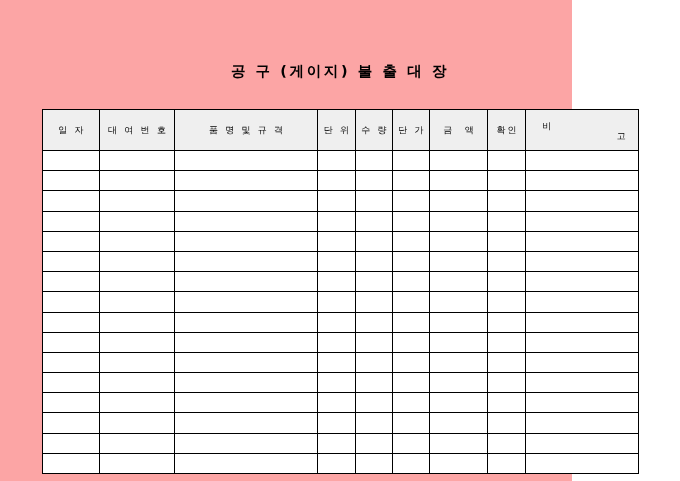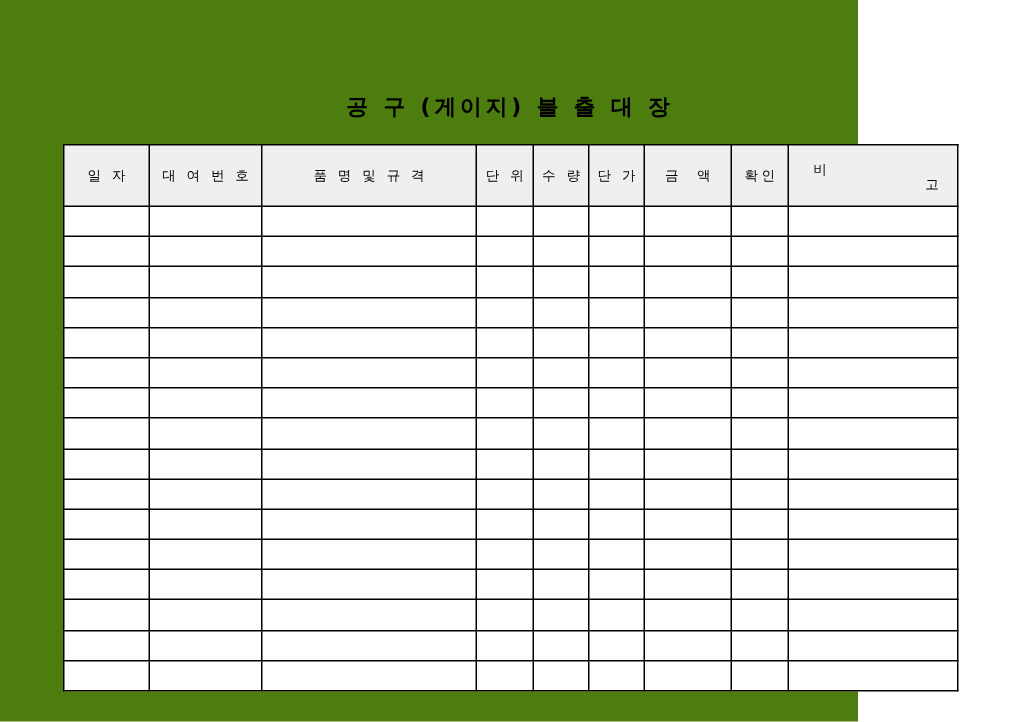--- a/index.html
+++ b/index.html
@@ -11,37 +11,37 @@
     height: 481px;
     background: #ffffff;
     font-family: "DejaVu Sans", sans-serif;
     overflow: hidden;
   }
   .page {
     position: relative;
     width: 572px;
     height: 481px;
     box-sizing: border-box;
-    background: #4d7c0f;
+    background: #fca5a5;
   }
   .doc-title {
     position: absolute;
     top: 62px;
     left: 0;
     width: 680px;
     text-align: center;
     font-size: 14.5px;
     font-weight: bold;
     letter-spacing: 2.6px;
     color: #000000;
     white-space: pre;
   }
   .table-wrap {
     position: absolute;
-    top: 96px;
+    top: 109px;
     left: 42px;
     width: 596px;
   }
   table.ledger {
     border-collapse: collapse;
     table-layout: fixed;
     width: 596px;
     background: #ffffff;
   }
   table.ledger th,

